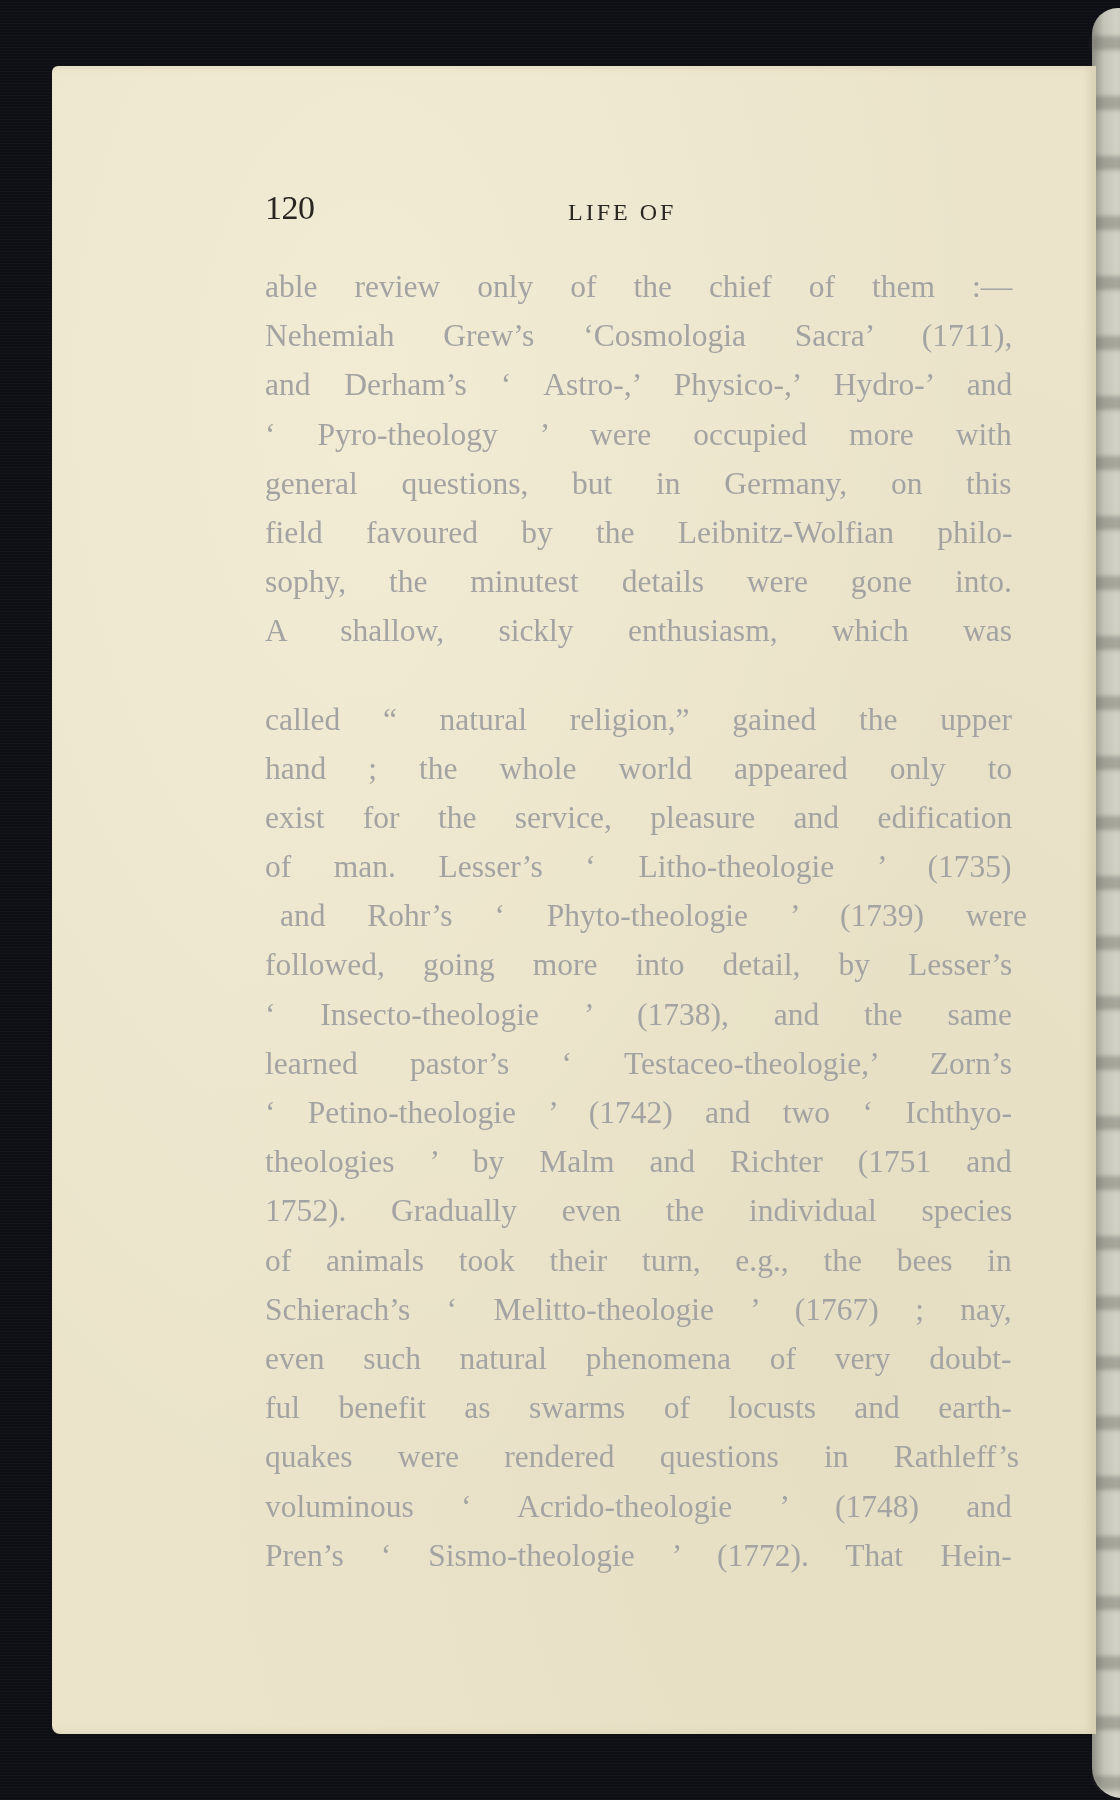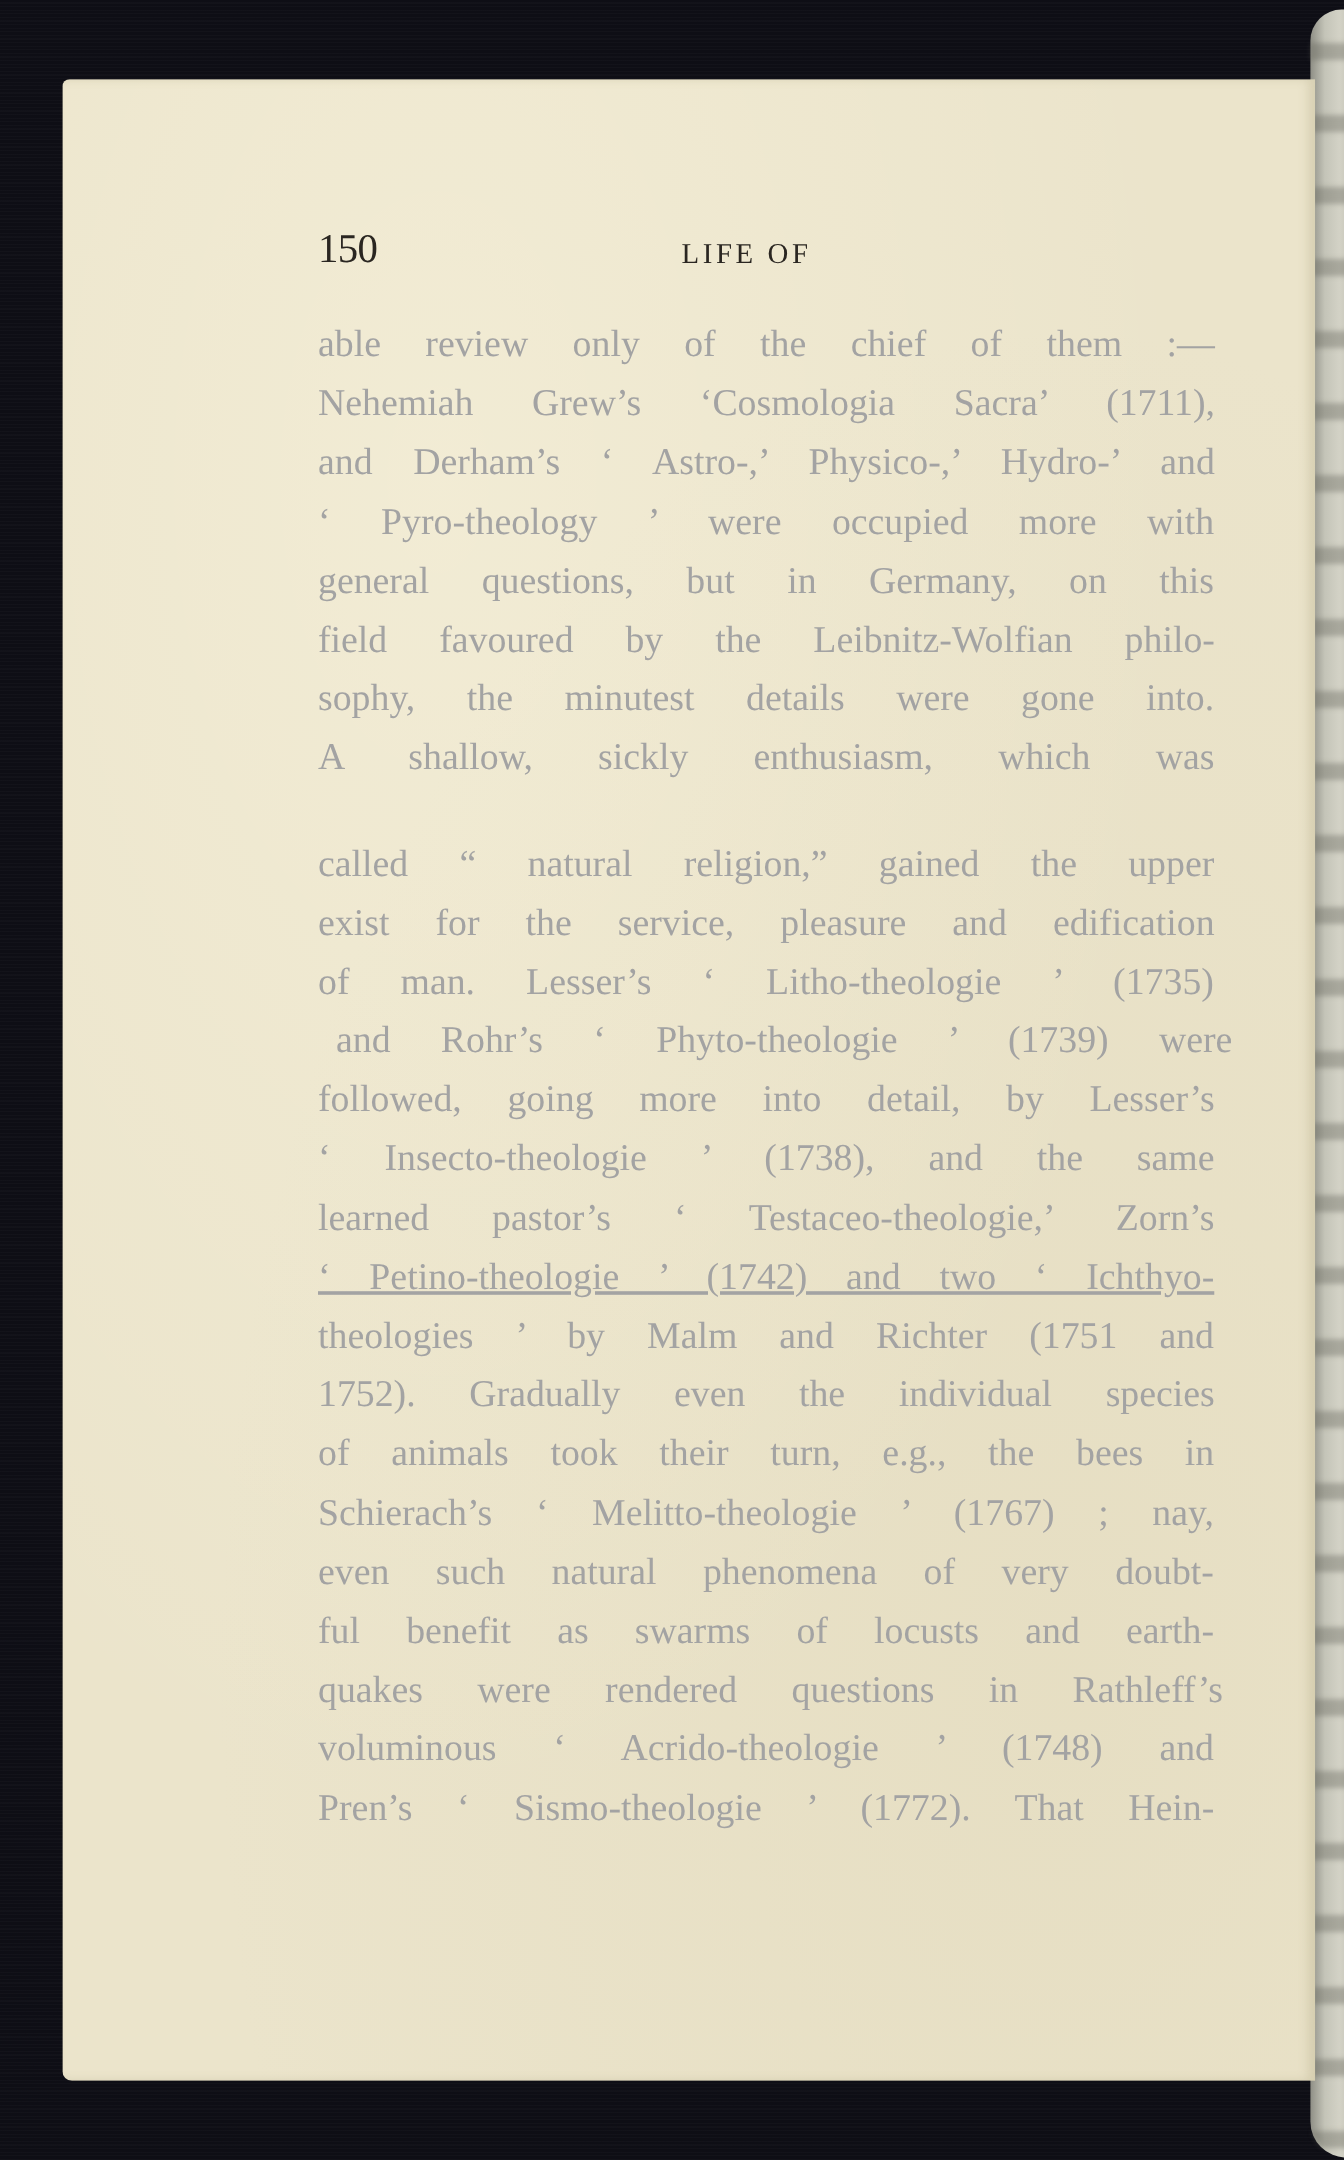--- a/index.html
+++ b/index.html
@@ -50,40 +50,41 @@
 </style>
 </head>
 <body>
 
 <div class="stack">
   <div class="stack-stripes"></div>
 </div>
 
 <div class="page"></div>
 
-<div class="folio">150</div>
+<div class="folio">120</div>
 <div class="running-head">LIFE OF</div>
 
 <div class="body-text">
   <span class="line" style="display: block; width: 747px; word-spacing: 29.125px; text-align: left; text-align-last: left;">able review only of the chief of them :—</span>
   <span class="line" style="display: block; width: 747px; word-spacing: 41px; text-align: left; text-align-last: left;">Nehemiah Grew’s ‘Cosmologia Sacra’ (1711),</span>
   <span class="line" style="display: block; width: 747px; word-spacing: 26px; text-align: left; text-align-last: left;">and Derham’s ‘ Astro-,’ Physico-,’ Hydro-’ and</span>
   <span class="line" style="display: block; width: 747px; word-spacing: 34.1667px; text-align: left; text-align-last: left;">‘ Pyro-theology ’ were occupied more with</span>
   <span class="line" style="display: block; width: 747px; word-spacing: 35.8333px; text-align: left; text-align-last: left;">general questions, but in Germany, on this</span>
   <span class="line" style="display: block; width: 747px; word-spacing: 35.4px; text-align: left; text-align-last: left;">field favoured by the Leibnitz-Wolfian philo-</span>
   <span class="line" style="display: block; width: 747px; word-spacing: 35px; text-align: left; text-align-last: left;">sophy, the minutest details were gone into.</span>
   <span class="line" style="display: block; width: 747px; word-spacing: 46.4px; text-align: left; text-align-last: left;">A shallow, sickly enthusiasm, which was</span>
   <span class="line" style="display: block; width: 747px; word-spacing: 34.8333px; text-align: left; text-align-last: left; margin-top: 39px;">called “ natural religion,” gained the upper</span>
+  <span class="line" style="display: block; width: 747px; word-spacing: 34.1429px; text-align: left; text-align-last: left;">hand ; the whole world appeared only to</span>
   <span class="line" style="display: block; width: 747px; word-spacing: 30.5px; text-align: left; text-align-last: left;">exist for the service, pleasure and edification</span>
   <span class="line" style="display: block; width: 747px; word-spacing: 34.6667px; text-align: left; text-align-last: left;">of man. Lesser’s ‘ Litho-theologie ’ (1735)</span>
   <span class="line" style="display: block; width: 747px; word-spacing: 34px; text-align: left; text-align-last: left; margin-left: 15px;">and Rohr’s ‘ Phyto-theologie ’ (1739) were</span>
   <span class="line" style="display: block; width: 747px; word-spacing: 30.1667px; text-align: left; text-align-last: left;">followed, going more into detail, by Lesser’s</span>
   <span class="line" style="display: block; width: 747px; word-spacing: 37px; text-align: left; text-align-last: left;">‘ Insecto-theologie ’ (1738), and the same</span>
   <span class="line" style="display: block; width: 747px; word-spacing: 44.5px; text-align: left; text-align-last: left;">learned pastor’s ‘ Testaceo-theologie,’ Zorn’s</span>
-  <span class="line" style="display: block; width: 747px; word-spacing: 24.4286px; text-align: left; text-align-last: left; text-decoration: underline;">‘ Petino-theologie ’ (1742) and two ‘ Ichthyo-</span>
+  <span class="line" style="display: block; width: 747px; word-spacing: 24.4286px; text-align: left; text-align-last: left;">‘ Petino-theologie ’ (1742) and two ‘ Ichthyo-</span>
   <span class="line" style="display: block; width: 747px; word-spacing: 27.1429px; text-align: left; text-align-last: left;">theologies ’ by Malm and Richter (1751 and</span>
   <span class="line" style="display: block; width: 747px; word-spacing: 36.8px; text-align: left; text-align-last: left;">1752). Gradually even the individual species</span>
   <span class="line" style="display: block; width: 747px; word-spacing: 26.875px; text-align: left; text-align-last: left;">of animals took their turn, e.g., the bees in</span>
   <span class="line" style="display: block; width: 747px; word-spacing: 28.5px; text-align: left; text-align-last: left;">Schierach’s ‘ Melitto-theologie ’ (1767) ; nay,</span>
   <span class="line" style="display: block; width: 747px; word-spacing: 30.8333px; text-align: left; text-align-last: left;">even such natural phenomena of very doubt-</span>
   <span class="line" style="display: block; width: 747px; word-spacing: 30.5714px; text-align: left; text-align-last: left;">ful benefit as swarms of locusts and earth-</span>
   <span class="line" style="display: block; width: 747px; word-spacing: 37.4px; text-align: left; text-align-last: left;">quakes were rendered questions in Rathleff’s</span>
   <span class="line" style="display: block; width: 747px; word-spacing: 39.4px; text-align: left; text-align-last: left;">voluminous ‘ Acrido-theologie ’ (1748) and</span>
   <span class="line" style="display: block; width: 747px; word-spacing: 29.1667px; text-align: left; text-align-last: left;">Pren’s ‘ Sismo-theologie ’ (1772). That Hein-</span>
 </div>

